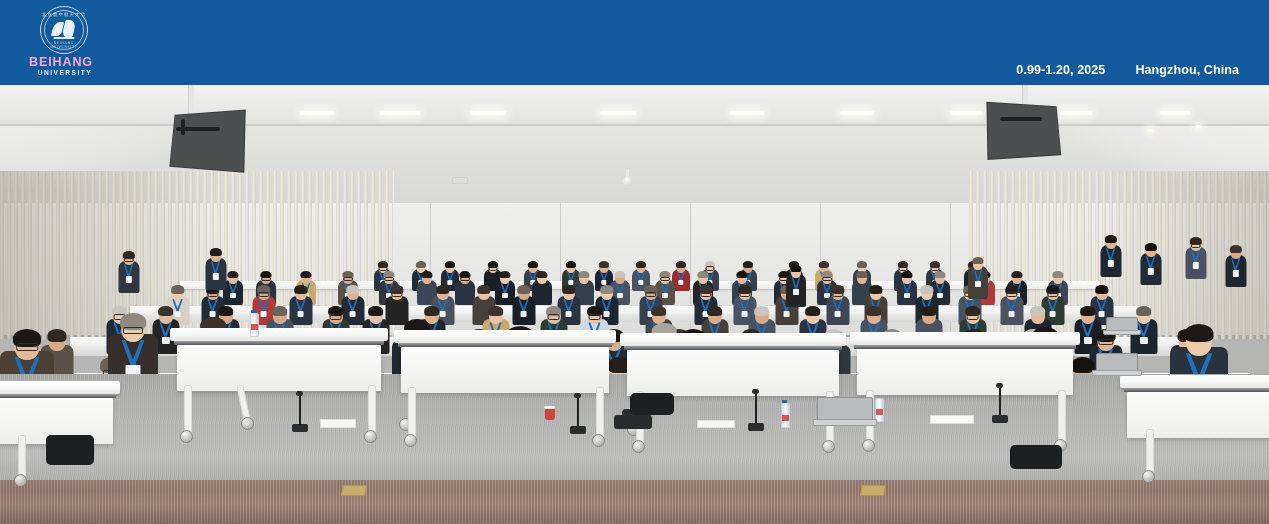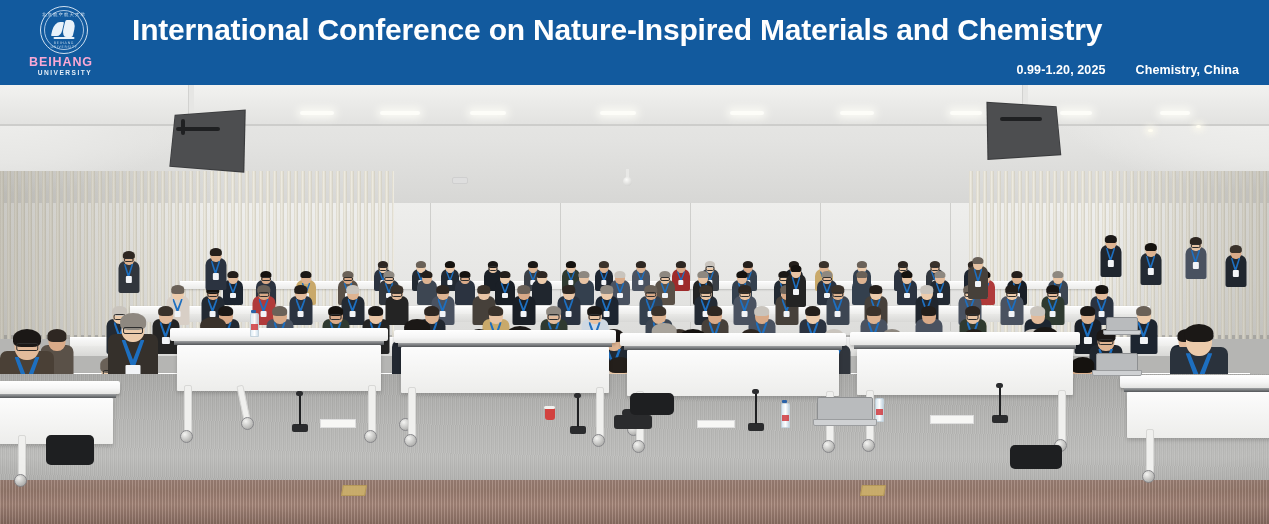--- a/index.html
+++ b/index.html
@@ -162,24 +162,23 @@
           <div class="wing w1"></div>
           <div class="wing w2"></div>
           <div class="wing bar"></div>
         </div>
         <div class="cjk2">BEIHANG UNIVERSITY</div>
       </div>
       <div id="logo-name">BEIHANG</div>
       <div id="logo-sub">UNIVERSITY</div>
     </div>
 
-    <div id="banner-title">International Conference on Nature-Inspired Materials and Chemistry</div>
 
     <div id="banner-meta">
-      <span id="banner-date">0.99-1.20, 2025</span><span id="banner-loc">Chemistry, China</span>
+      <span id="banner-date">0.99-1.20, 2025</span><span id="banner-loc">Hangzhou, China</span>
     </div>
   </div>
 
   <div id="photo">
 
     <div class="ceiling"></div>
     <div class="ceil-curve"></div>
     <div class="ceil-curve-l"></div>
     <div class="soffit"></div>
     <div class="soffit-edge"></div>

